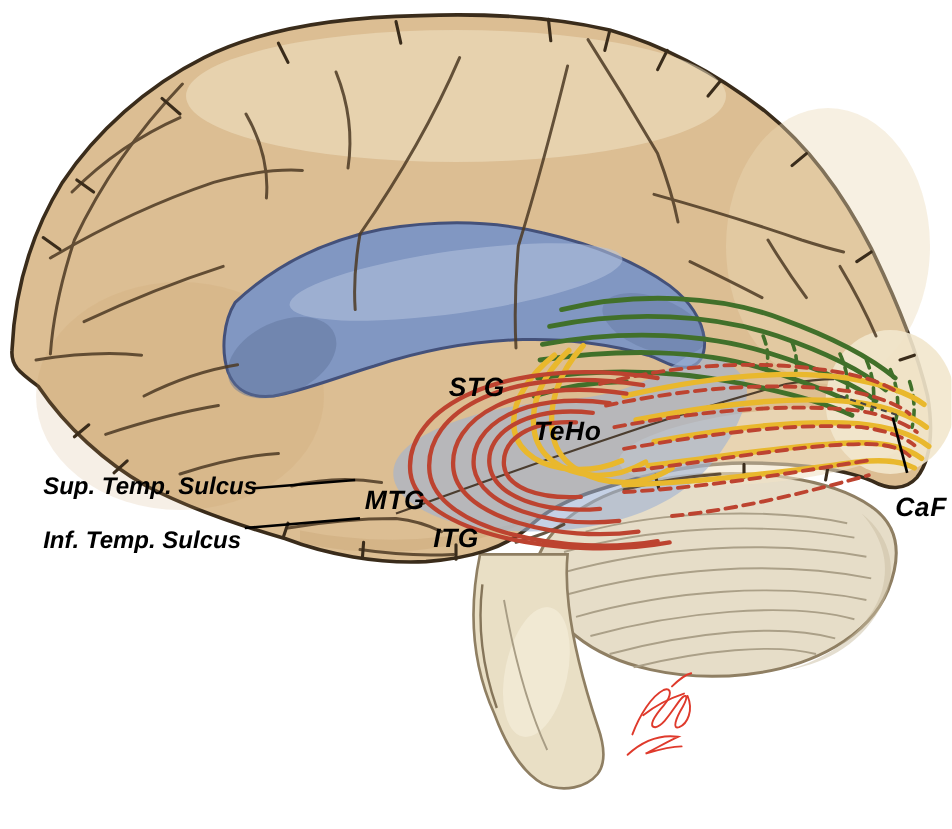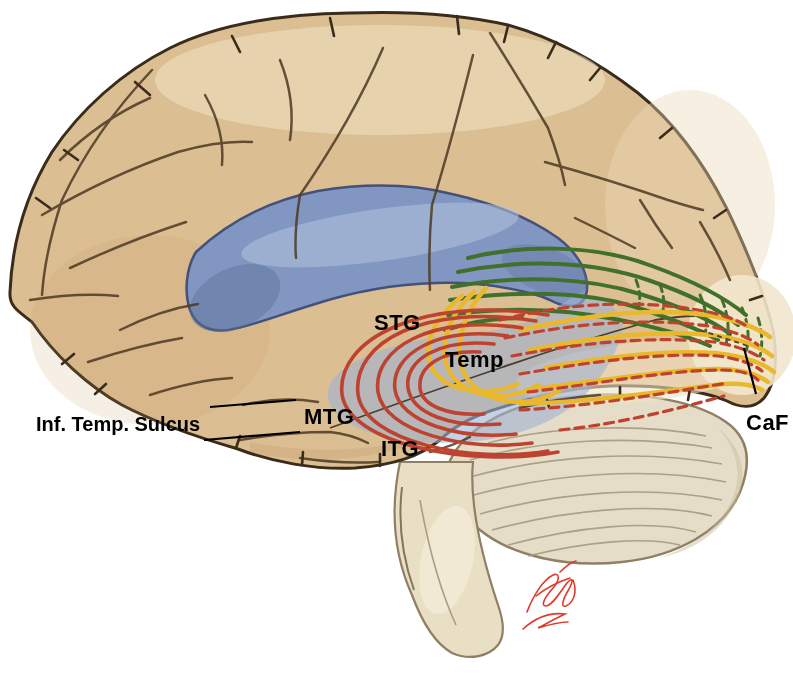--- a/index.html
+++ b/index.html
@@ -1,20 +1,20 @@
 <!DOCTYPE html>
 <html><head>
 <meta charset="utf-8">
 <style>
   html,body{margin:0;padding:0;background:#fff;}
   #stage{position:relative;width:793px;height:691px;background:#fff;overflow:hidden;
          font-family:"Liberation Sans", sans-serif;}
   #stage svg{position:absolute;left:0;top:0;}
   .lbl{position:absolute;color:#000;font-weight:bold;white-space:nowrap;
-       font-family:"Liberation Sans", sans-serif;line-height:1;}
+       font-family:"Liberation Sans", sans-serif;line-height:1;font-style:italic;}
   .lbl-sm{font-size:20px;letter-spacing:0px;}
   .lbl-lg{font-size:22px;letter-spacing:0.5px;}
 </style>
 </head>
 <body>
 
 <div id="stage">
 
 <svg width="793" height="691" viewBox="0 0 793 691">
 
@@ -208,20 +208,21 @@
              C 545,597 540,606 546,606 C 553,605 560,592 567,583
              C 572,577 574,580 569,589 C 563,599 560,608 566,606
              C 573,603 578,592 573,580"></path>
     <path d="M 560,572 C 566,566 572,562 576,561"></path>
     <path d="M 536,596 C 546,588 558,582 570,578"></path>
     <path d="M 523,629 C 535,618 550,612 565,614 C 556,618 546,624 538,628
              C 548,625 560,622 568,622"></path>
   </g>
 </svg>
 
-<div class="lbl lbl-sm" style="left:36px;top:414px">Inf. Temp. Sulcus</div>
+<div class="lbl lbl-sm" style="left:36px;top:396px">Sup. Temp. Sulcus</div>
+<div class="lbl lbl-sm" style="left:36px;top:441px">Inf. Temp. Sulcus</div>
 <div class="lbl lbl-lg" style="left:374px;top:312px">STG</div>
-<div class="lbl lbl-lg" style="left:445px;top:349px">Temp</div>
+<div class="lbl lbl-lg" style="left:445px;top:349px">TeHo</div>
 <div class="lbl lbl-lg" style="left:304px;top:406px">MTG</div>
-<div class="lbl lbl-lg" style="left:381px;top:438px">ITG</div>
+<div class="lbl lbl-lg" style="left:361px;top:438px">ITG</div>
 <div class="lbl lbl-lg" style="left:746px;top:412px">CaF</div>
 
 </div>
 
 </body></html>

